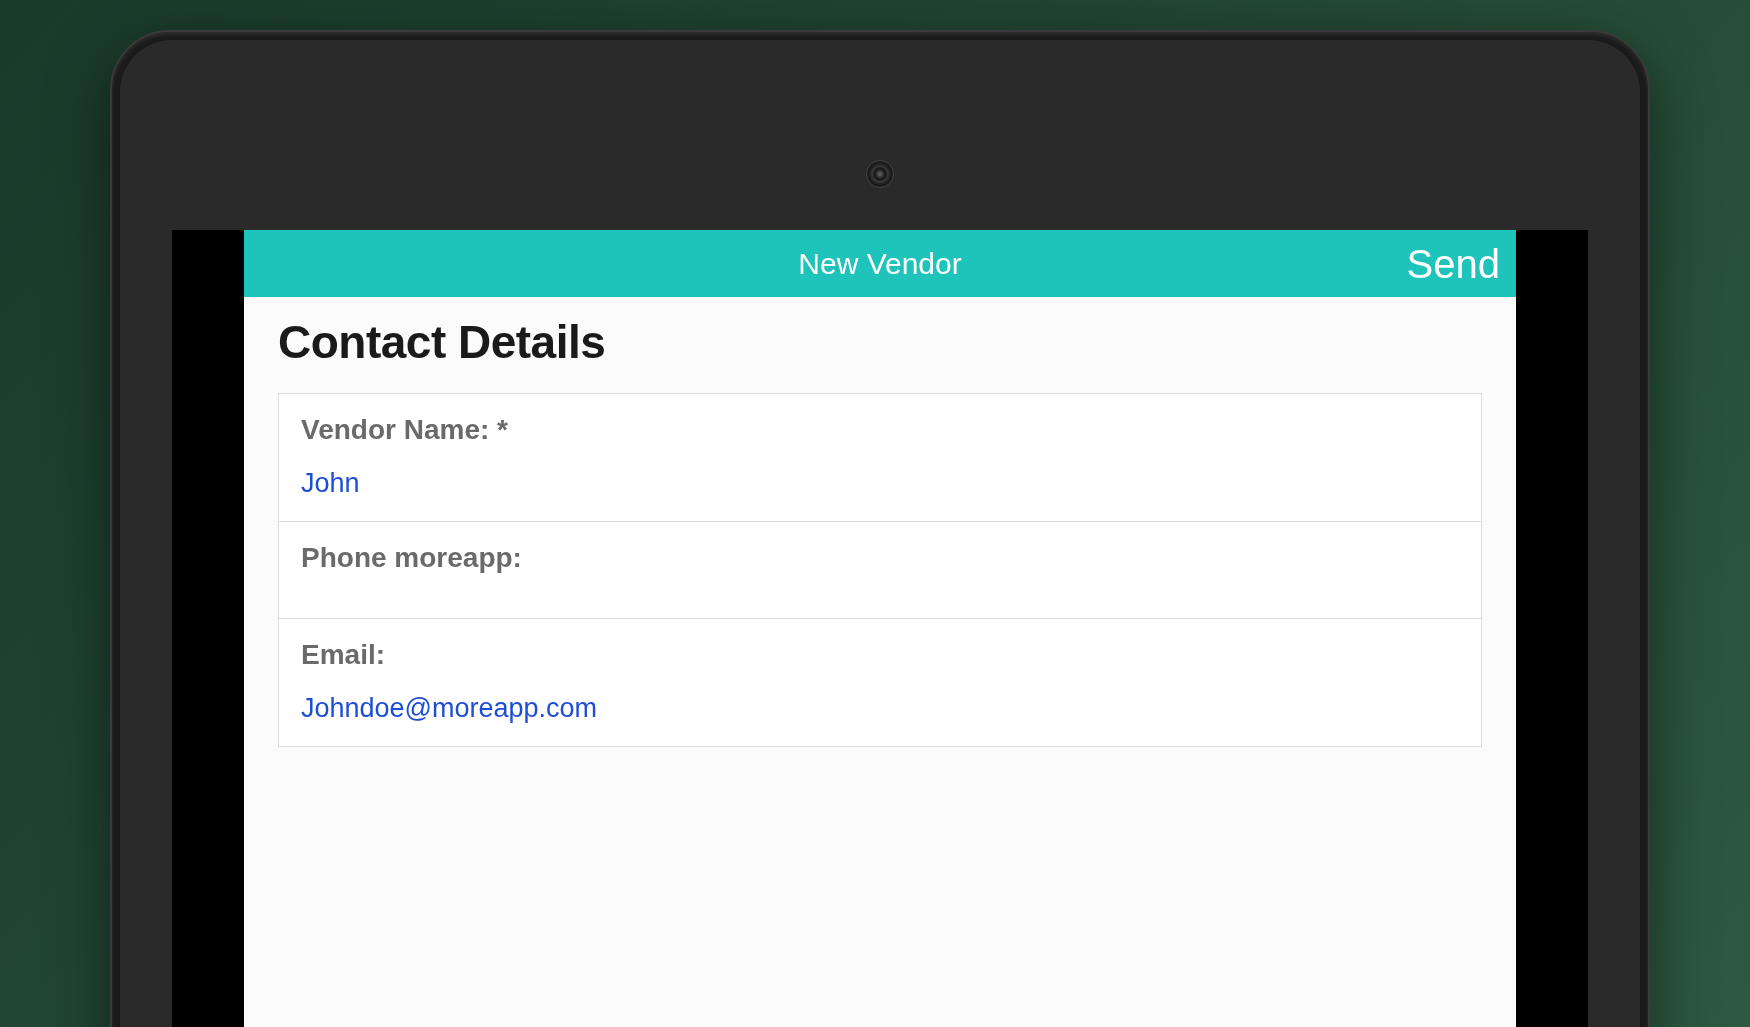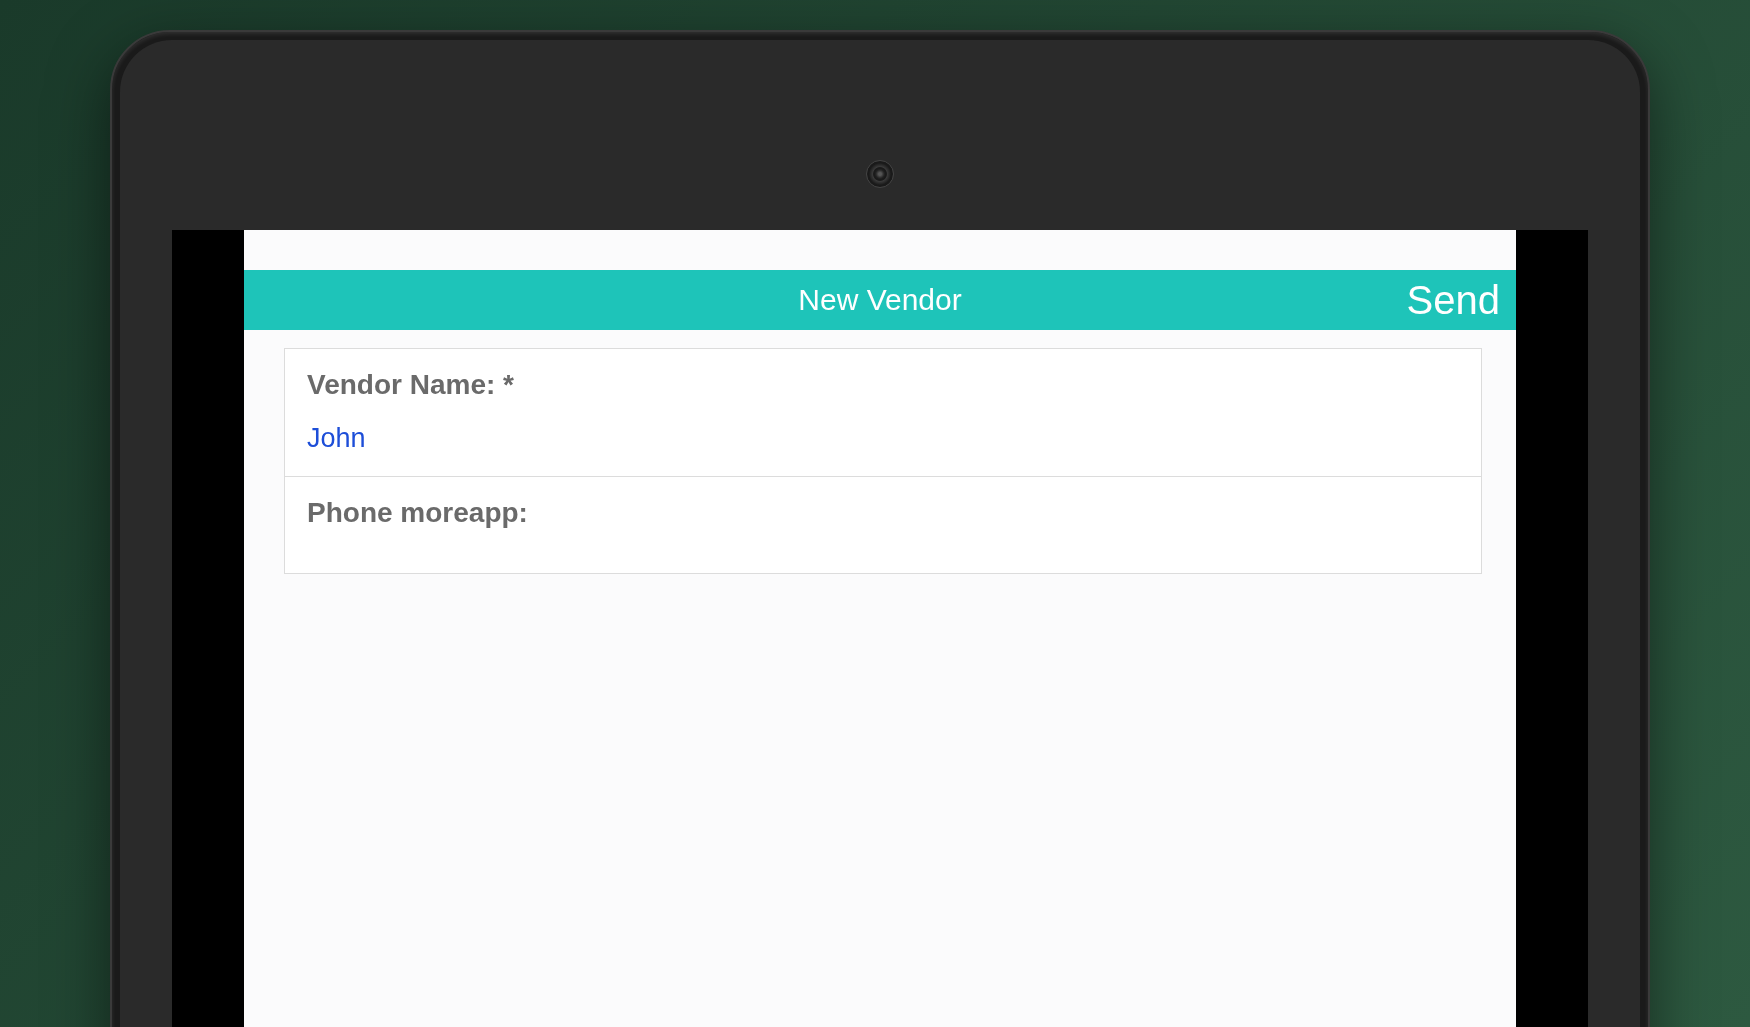--- a/index.html
+++ b/index.html
@@ -69,26 +69,25 @@
     .app {
       position: absolute;
       top: 0;
       left: 72px;
       right: 72px;
       bottom: 0;
       background: #fbfbfc;
     }
     .header {
       background: #1ec4b9;
-      height: 60px;
+      height: 67px;
       display: flex;
       align-items: center;
       justify-content: center;
       position: relative;
-      margin-top: 40px;
     }
     .header-title {
       color: #ffffff;
       font-size: 30px;
       font-weight: 400;
     }
     .send-button {
       position: absolute;
       right: 16px;
       top: 50%;
@@ -106,21 +105,20 @@
     .section-title {
       font-size: 46px;
       font-weight: 600;
       color: #1a1a1a;
       margin-bottom: 24px;
       letter-spacing: -0.5px;
     }
     .form-container {
       border: 1px solid #dcdcdc;
       background: #ffffff;
-      margin-left: 6px;
     }
     .form-field {
       border-bottom: 1px solid #dcdcdc;
       padding: 20px 22px 22px 22px;
     }
     .form-field:last-child {
       border-bottom: none;
     }
     .field-label {
       color: #6a6a6a;
@@ -145,26 +143,31 @@
 <div class="tablet-frame">
   <div class="tablet-inner">
     <div class="camera"></div>
     <div class="screen">
       <div class="app">
         <div class="header">
           <span class="header-title">New Vendor</span>
           <button class="send-button">Send</button>
         </div>
         <div class="content">
+          <h1 class="section-title">Contact Details</h1>
           <div class="form-container">
             <div class="form-field">
               <label class="field-label">Vendor Name: *</label>
               <input class="field-input" type="text" value="John" style="">
             </div>
             <div class="form-field">
               <label class="field-label">Phone moreapp:</label>
+            </div>
+            <div class="form-field">
+              <label class="field-label">Email:</label>
+              <input class="field-input" type="text" value="Johndoe@moreapp.com" style="">
             </div>
           </div>
         </div>
       </div>
     </div>
   </div>
 </div>
 
 </body></html>

